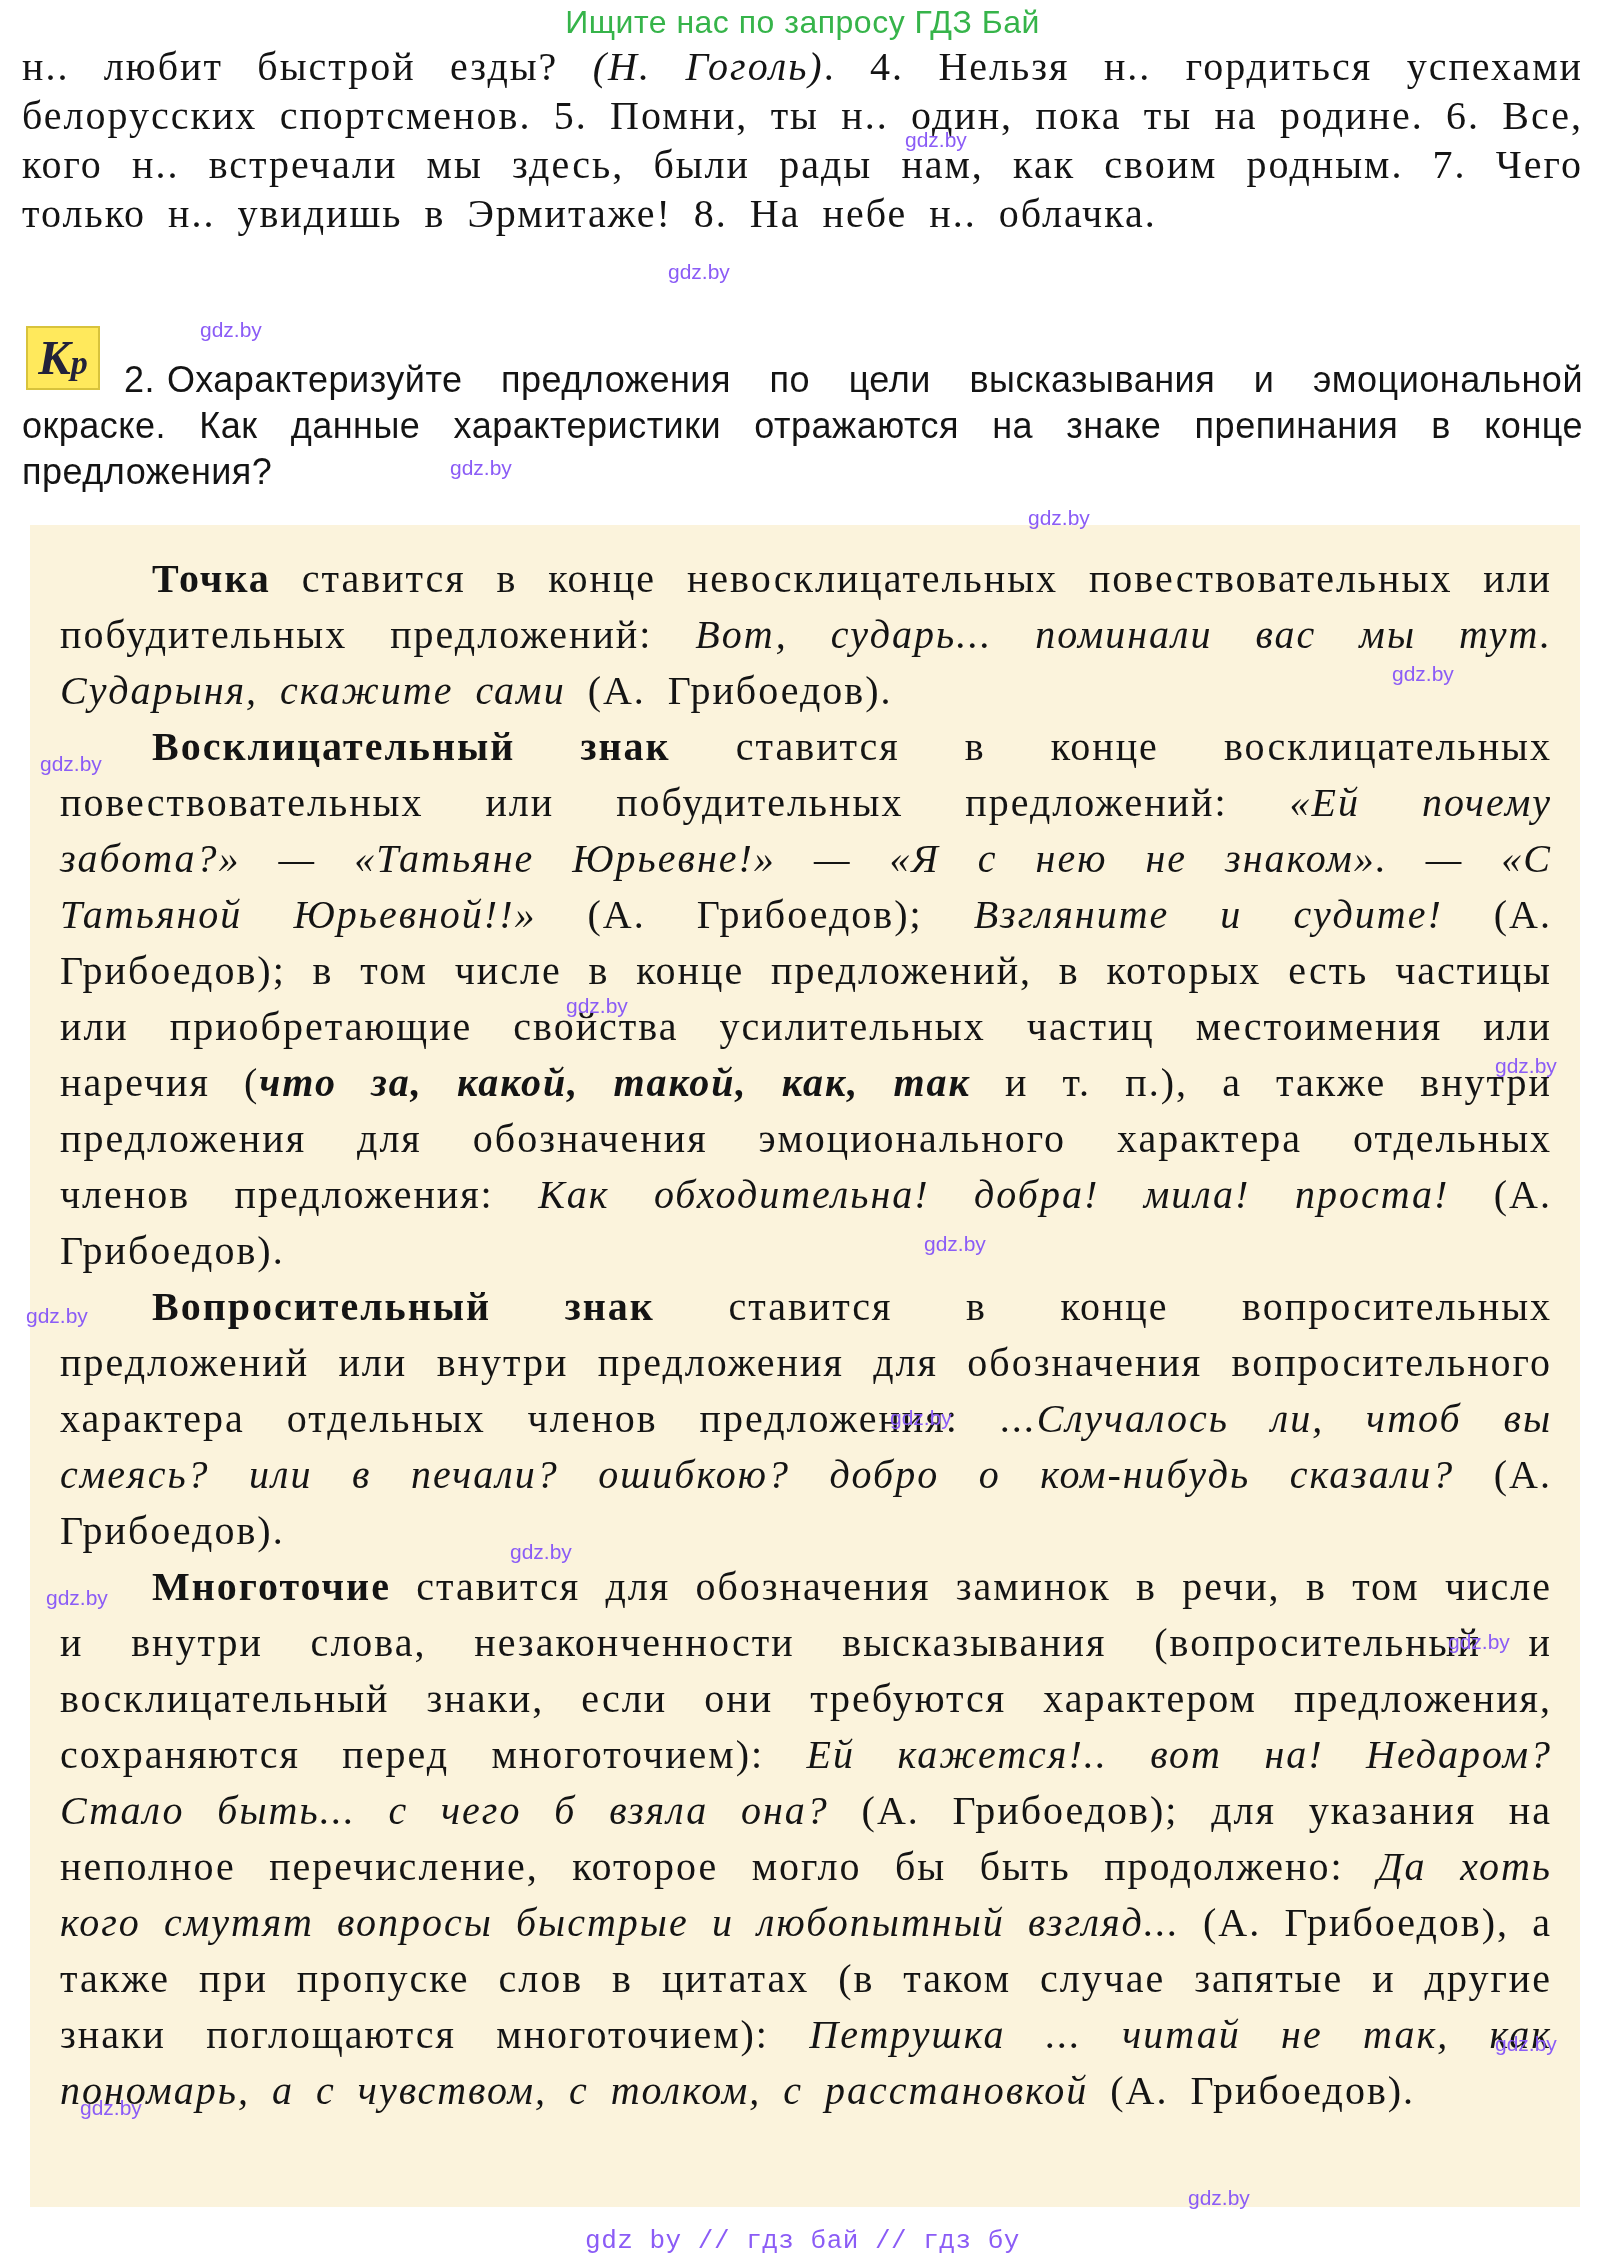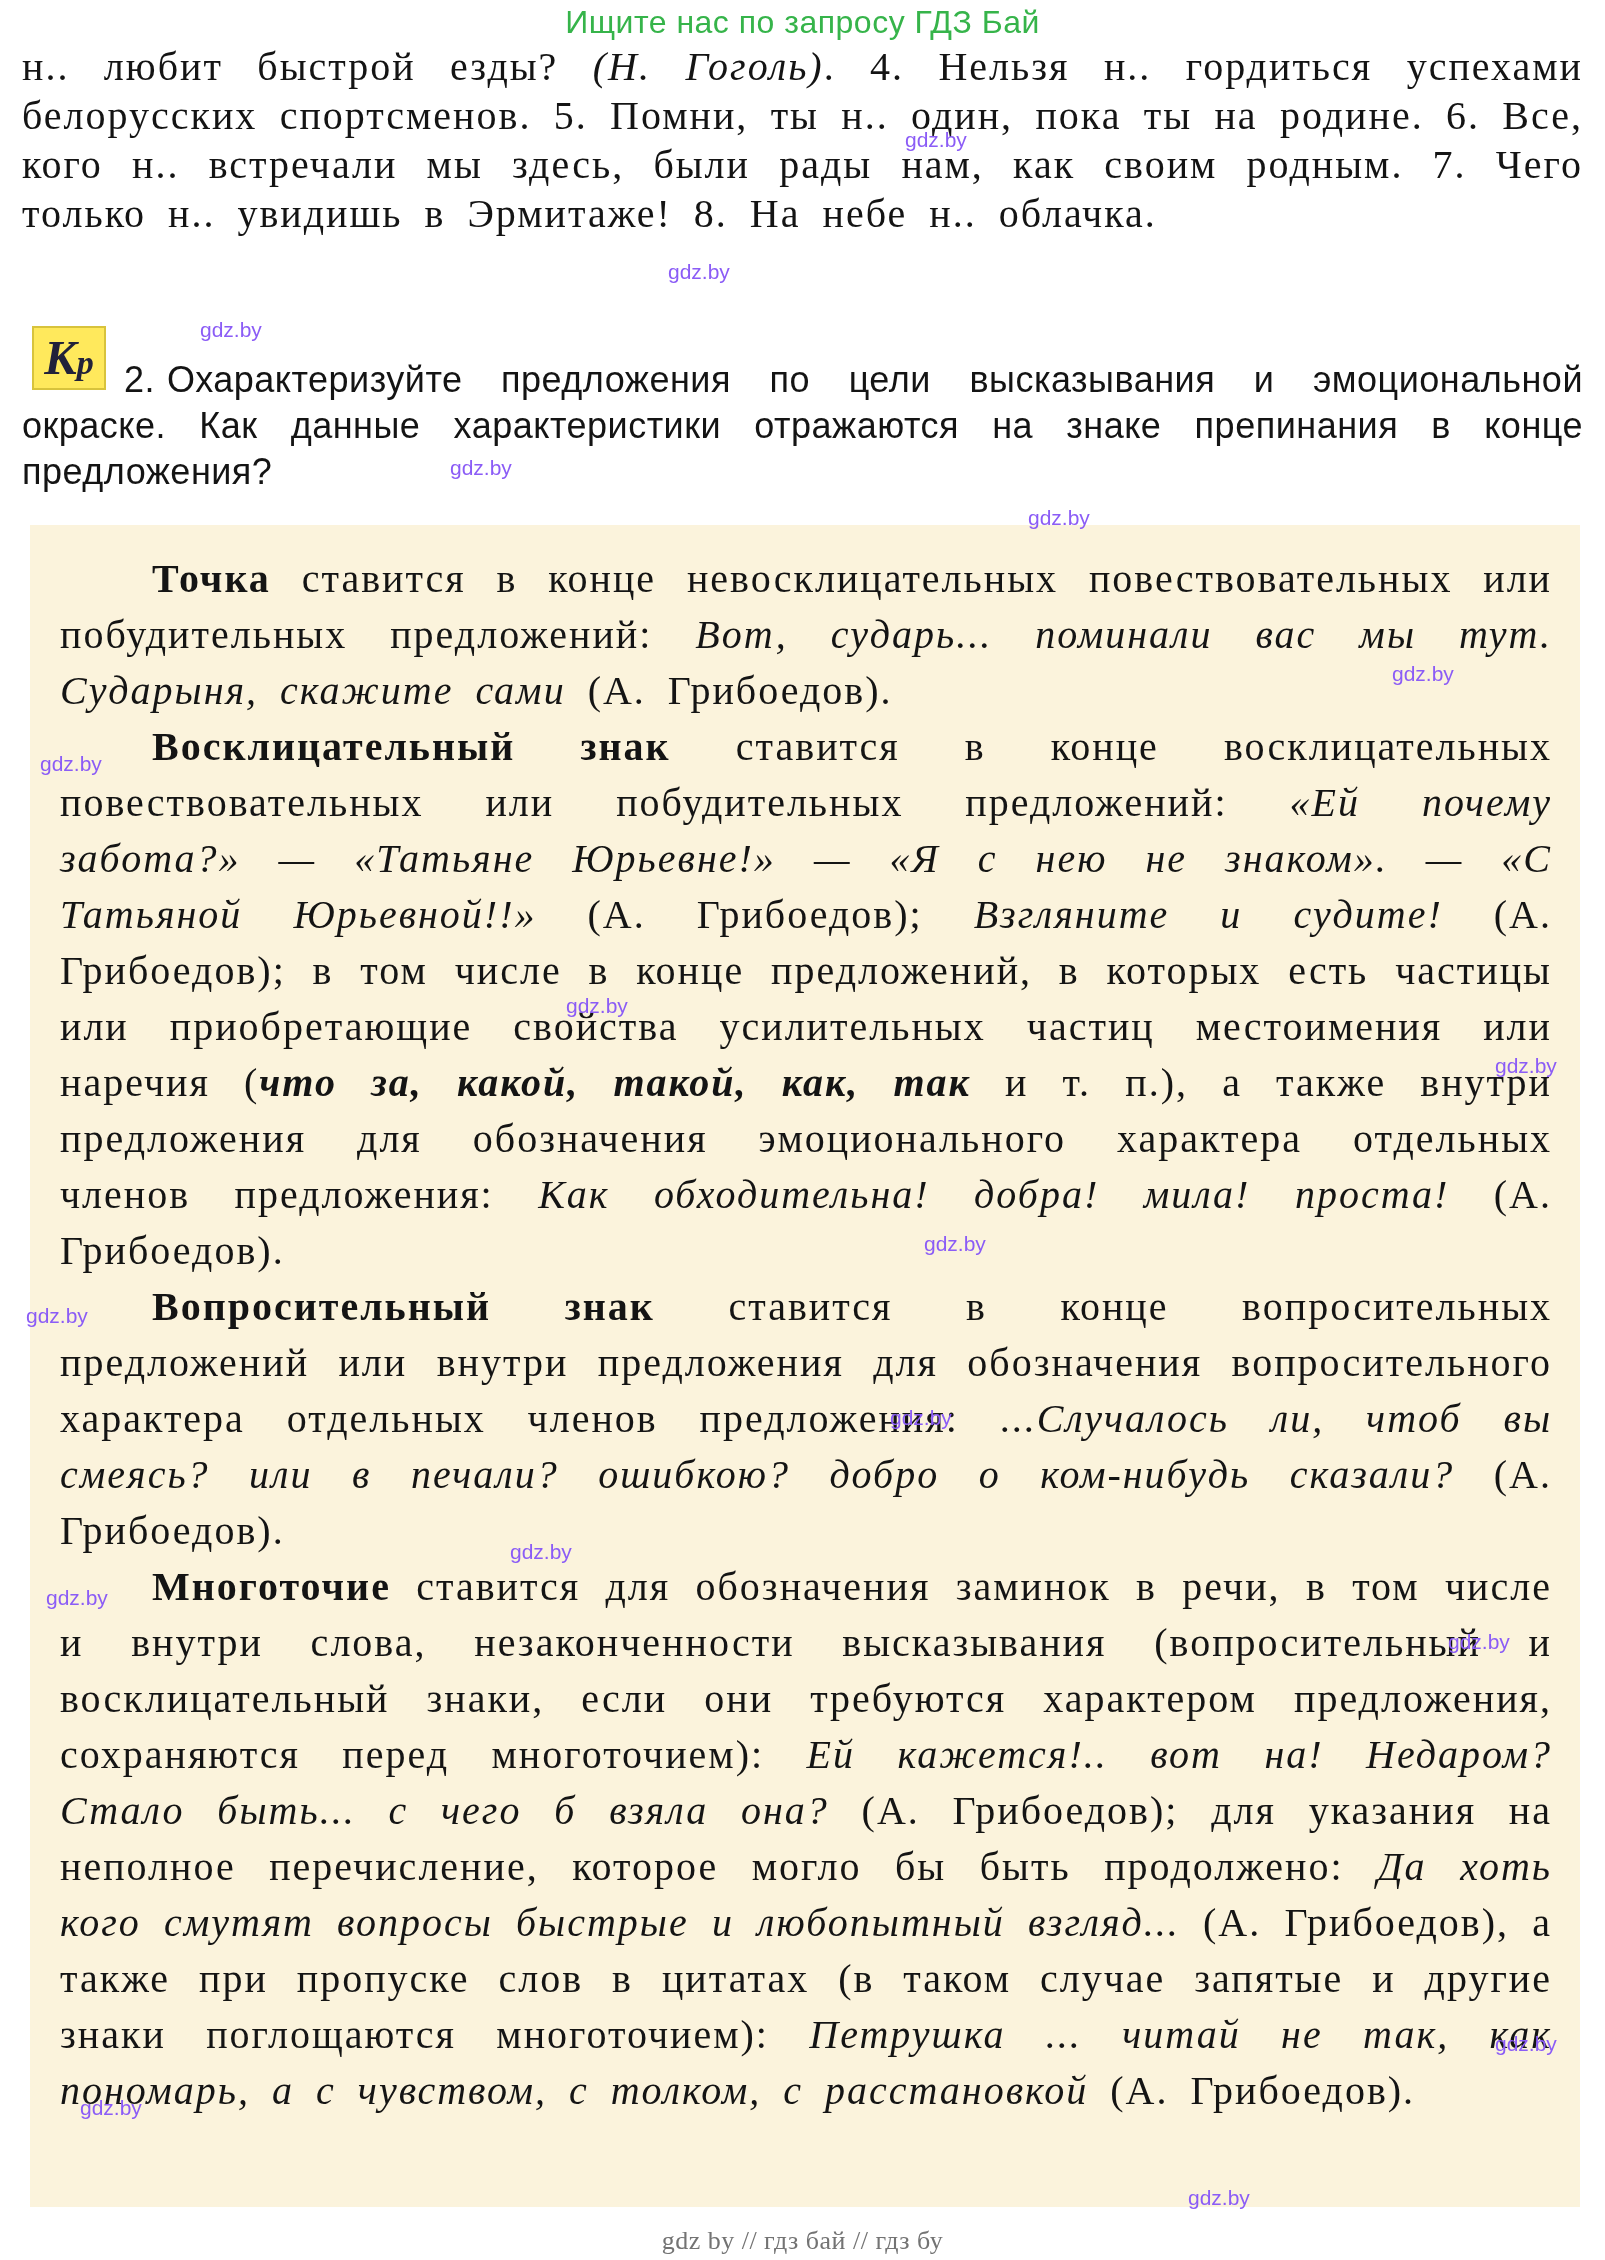--- a/index.html
+++ b/index.html
@@ -39,21 +39,21 @@
     font-family: Liberation Serif, serif;
   }
 
   .task {
     position: absolute;
     top: 332px; left: 22px;
     width: 1561px;
   }
   .kr-icon {
     position: absolute;
-    left: 10px; top: -6px;
+    left: 4px; top: -6px;
     width: 74px; height: 64px;
     background: #ffe95c;
     border: 2px solid #d8c33c;
     display: flex;
     align-items: center;
     justify-content: center;
     color: #22223a;
   }
   .kr-icon span {
     display: inline-block;
@@ -121,23 +121,23 @@
   .wm15 { left: 1448px; top: 1630px; }
   .wm16 { left: 1495px; top: 2032px; }
   .wm17 { left: 80px;   top: 2096px; }
   .wm18 { left: 1188px; top: 2186px; }
 
   .footer {
     position: absolute;
     bottom: 4px; left: 0;
     width: 100%;
     text-align: center;
-    font-family: Liberation Serif, serif;
+    font-family: Liberation Mono, monospace;
     font-size: 26px;
-    color: #737373;
+    color: #8b5cf6;
     letter-spacing: 0.5px;
   }
 </style>
 </head>
 <body>
 
 <div class="page">
 
   <div class="top-note">Ищите нас по запросу ГДЗ Бай</div>
 

